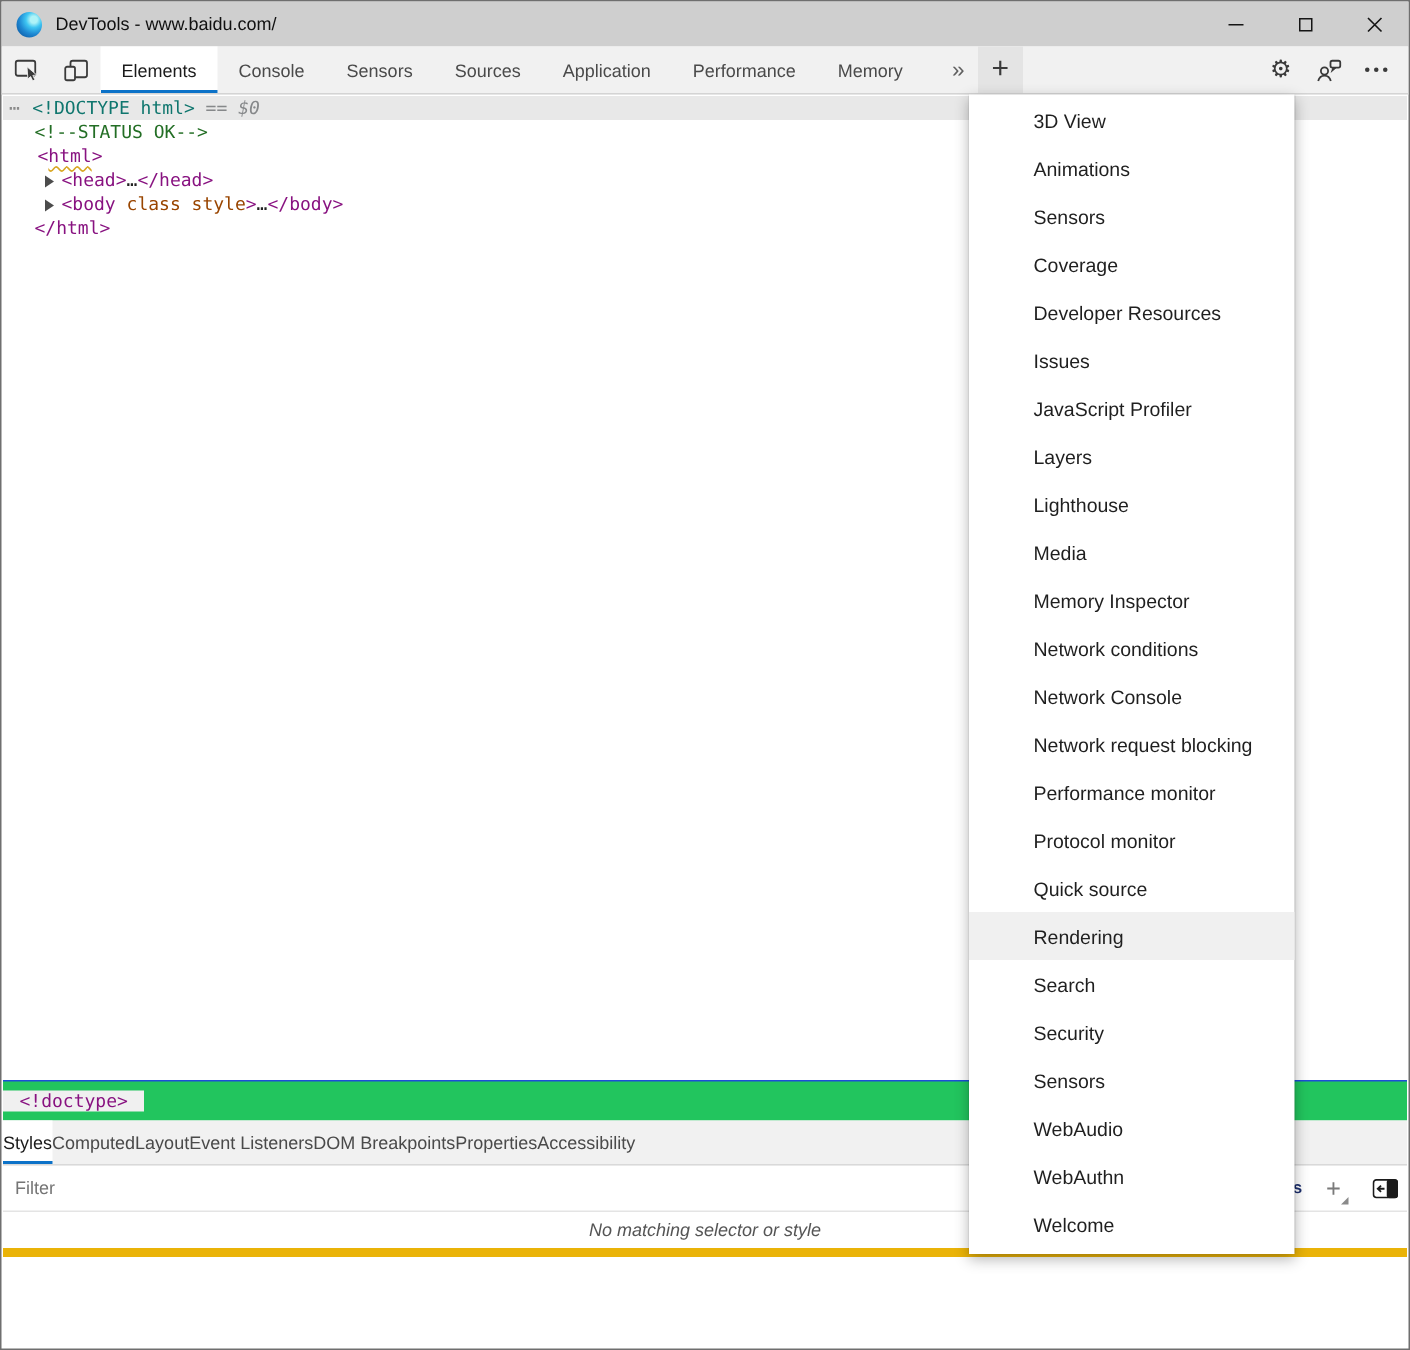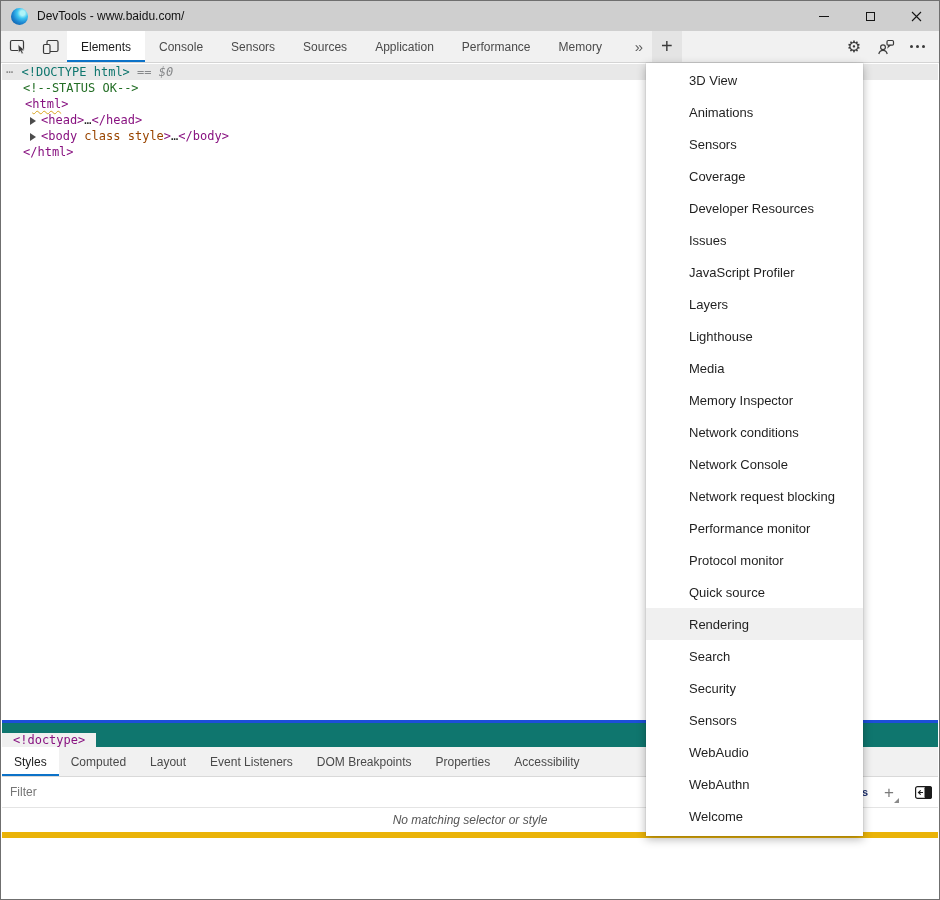--- a/index.html
+++ b/index.html
@@ -51,25 +51,25 @@
               border-top:4px solid transparent; border-bottom:4px solid transparent;
               margin-right:5px; vertical-align:middle; }
   .pad1 { padding-left:4px; }
   .pad2 { padding-left:21px; }
   .pad3 { padding-left:23px; }
   .pad4 { padding-left:28px; }
 
   
   .bottom-pane { position:absolute; left:1px; right:1px; top:719px; bottom:1px; background:#fff;
                  display:flex; flex-direction:column; }
-  .crumbs { height:27px; border-top:3px solid #1d4ed8; display:flex; align-items:flex-end; background:#0f766e; }
+  .crumbs { height:27px; border-top:1px solid #1d4ed8; display:flex; align-items:center; background:#22c55e; }
   .crumb { background:#f0f0f0; padding:0 11px; display:flex; align-items:center;
            font-family:"DejaVu Sans Mono", monospace; font-size:12px; color:#881280; }
   .side-tabs { height:30px; background:#f1f1f1; border-bottom:1px solid #d9d9d9; display:flex; align-items:stretch; }
-  .stab { padding:0 12px; display:flex; align-items:center; font-size:12px; color:#4a4a4a;justify-content:flex-end; }
+  .stab { padding:0 0; display:flex; align-items:center; font-size:12px; color:#4a4a4a;justify-content:flex-end; }
   .stab.active { background:#fff; color:#1b1b1b; box-shadow: inset 0 -2px 0 #0c72c8; }
   .filter-row { height:31px; display:flex; align-items:center; border-bottom:1px solid #e4e4e4; padding:0 6px 0 8px; }
   .filter-input { border:none; outline:none; background:transparent; font-size:12px; color:#333; width:300px;
                   font-family:"Liberation Sans", sans-serif; }
   .filter-right { margin-left:auto; display:flex; align-items:center; gap:16px; }
   .cls-frag { font-size:11px; font-weight:bold; color:#1c2f6e; }
   .plus-small { position:relative; color:#7a7a7a; font-size:17px; font-weight:300; line-height:1; padding-right:5px; }
   .plus-small::after { content:""; position:absolute; right:0; bottom:-2px; width:0; height:0;
                        border-left:5px solid transparent; border-bottom:5px solid #8a8a8a; }
   .empty-row { height:30px; display:flex; align-items:center; justify-content:center;

